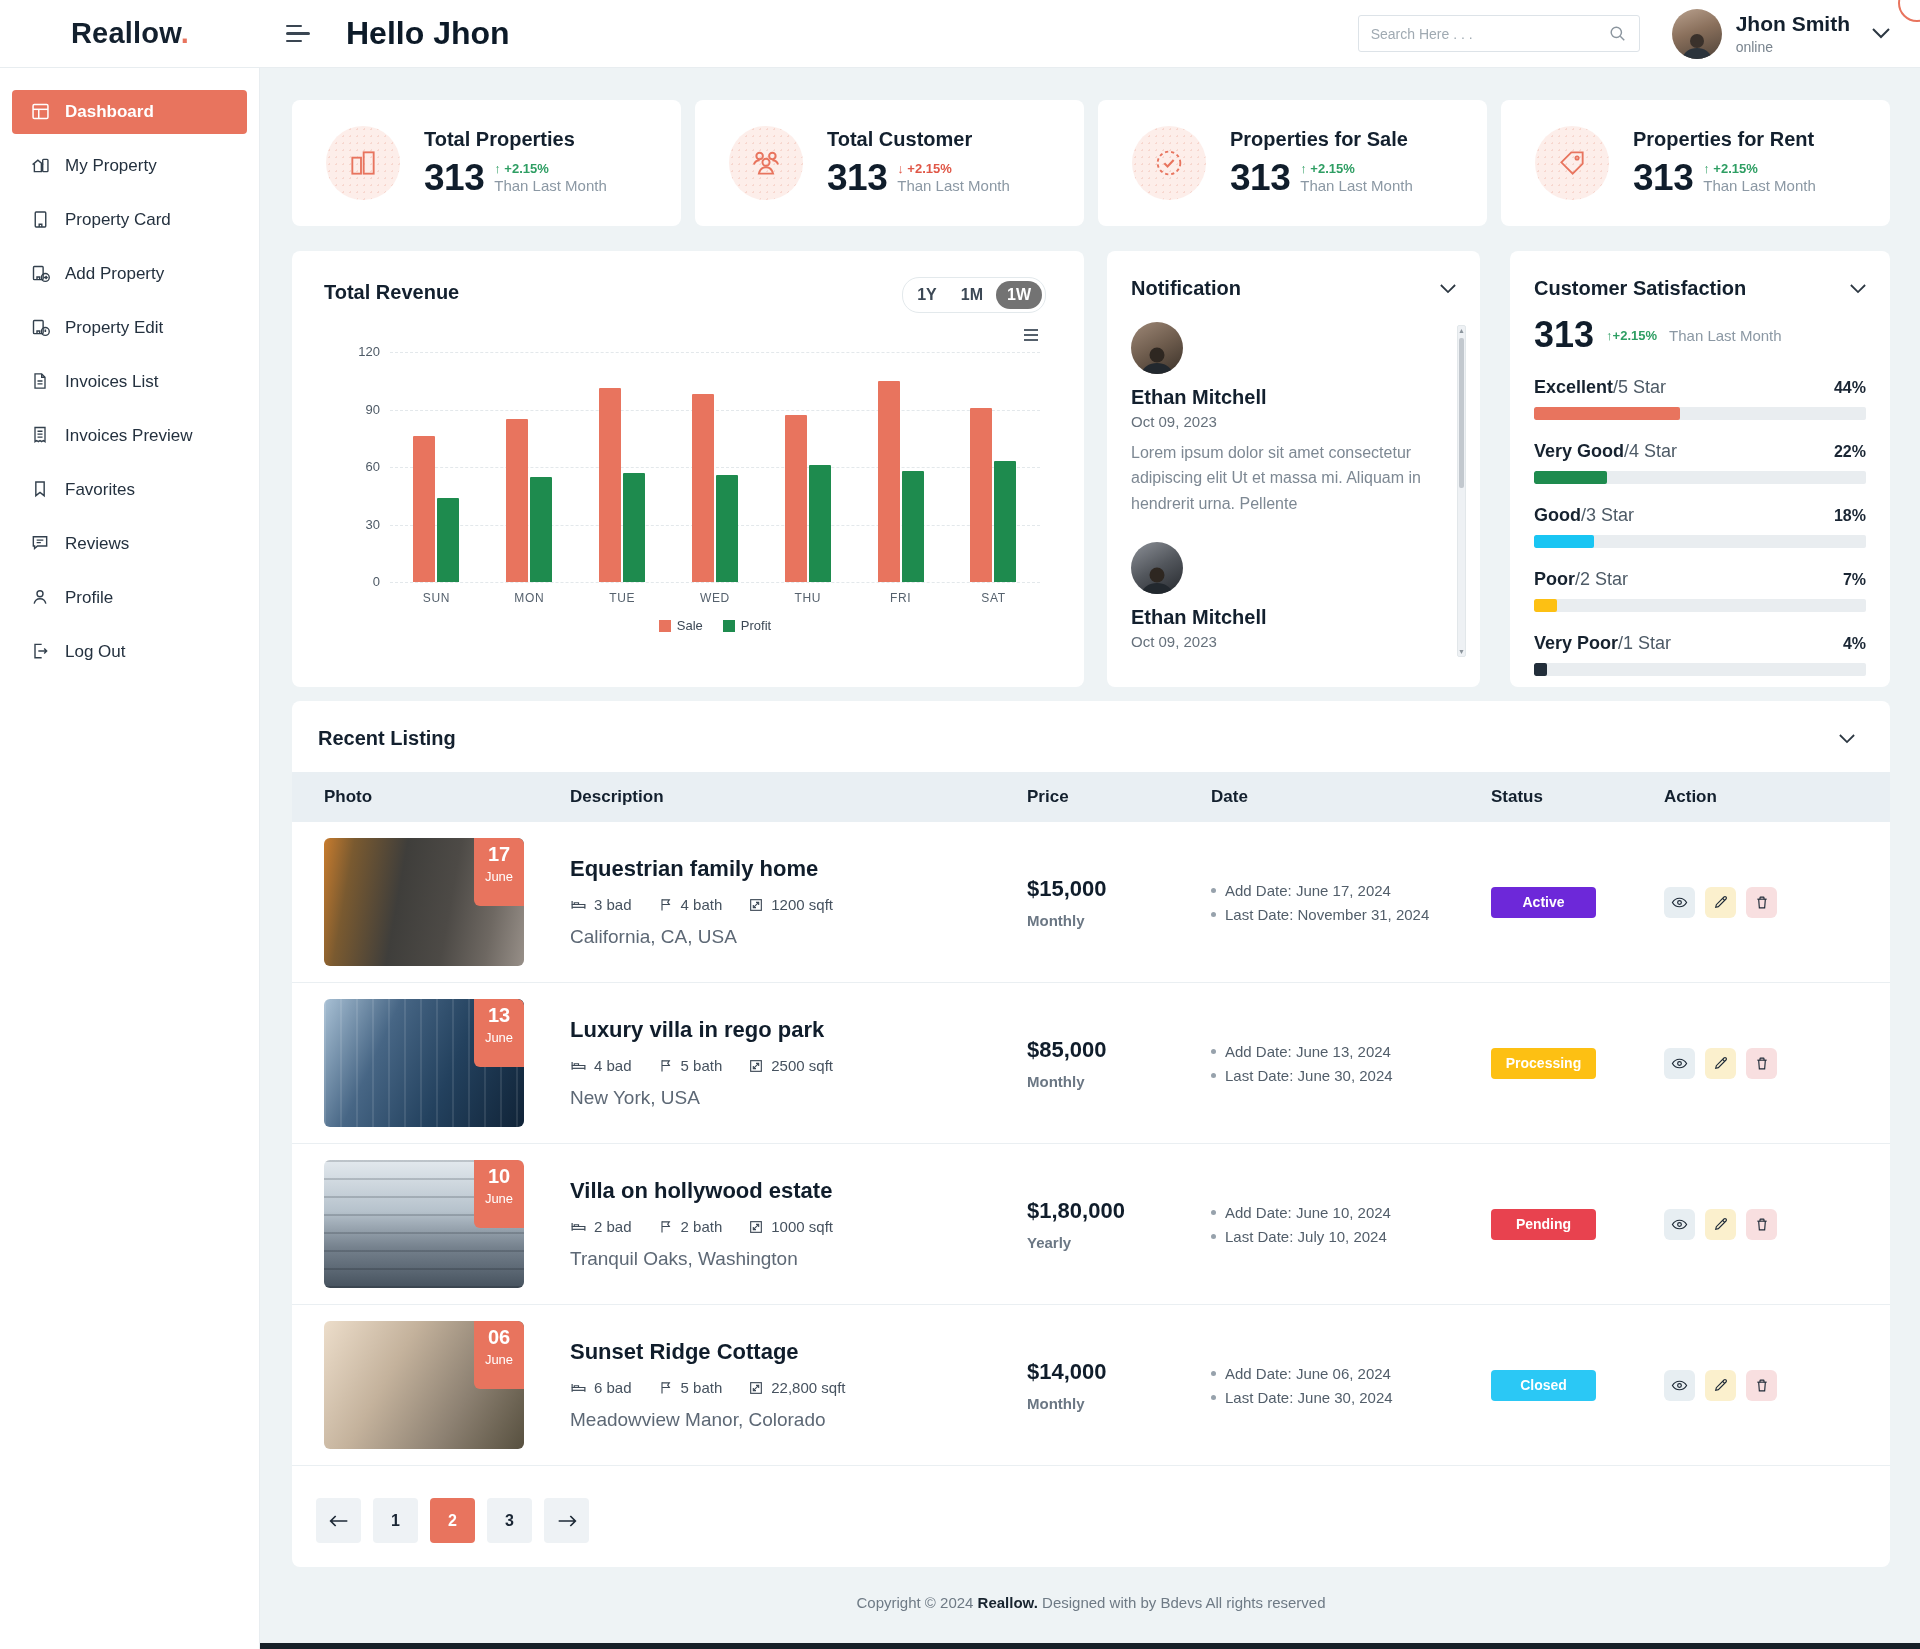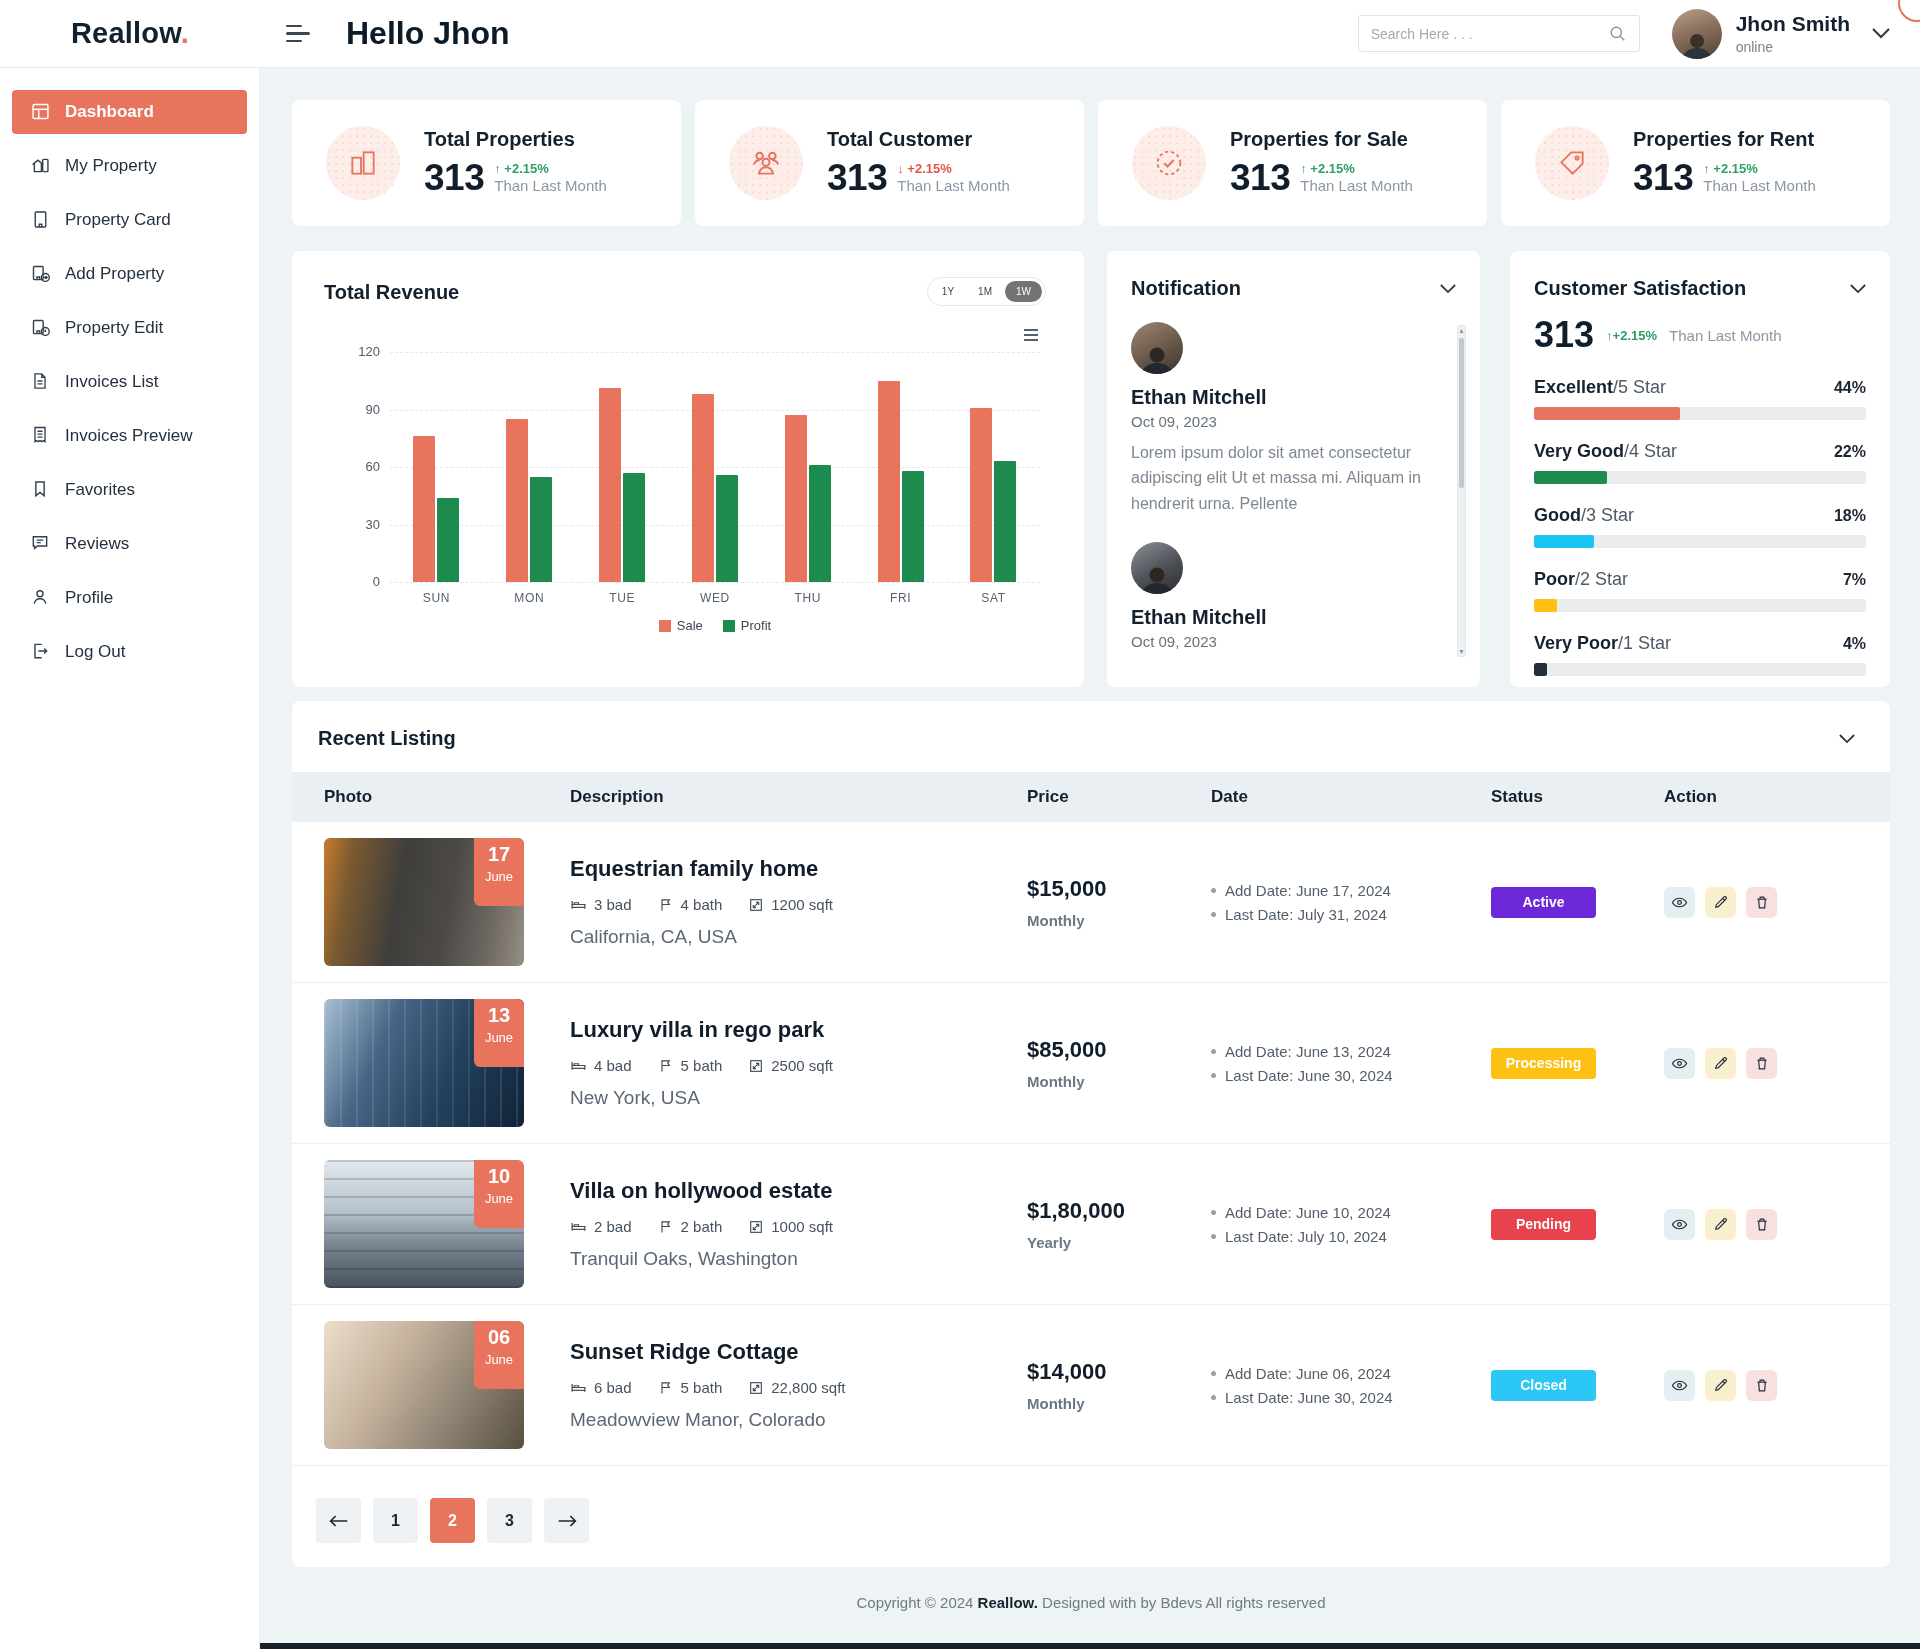--- a/index.html
+++ b/index.html
@@ -89,21 +89,21 @@
   .mid-row > .card:last-child { margin-left:7px; }
   .panel-title { font-size:20px; font-weight:700; color:#13202e; }
   .chev { color:#2c3742; cursor:pointer; }
 
   
   .chart-card { height:436px; padding:30px 32px; position:relative; }
   .range-pills {
     position:absolute; top:26px; right:38px; display:flex; gap:2px;
     border:1px solid #e3e9ec; border-radius:17px; padding:3px; background:#fff;
   }
-  .range-pill { font-size:10px; font-weight:400; color:#3c4855; padding:5px 11px; border-radius:14px; cursor:pointer; }
+  .range-pill { font-size:16px; font-weight:700; color:#3c4855; padding:5px 11px; border-radius:14px; cursor:pointer; }
   .range-pill.active { background:#737373; color:#fff; }
   .chart-menu { position:absolute; top:78px; right:46px; cursor:pointer; display:flex; flex-direction:column; gap:3px; }
   .chart-menu span { width:14px; height:2px; background:#55606b; }
   .chart-area { position:absolute; left:58px; right:44px; top:101px; }
   .plot { position:relative; margin-left:40px; height:230px; }
   .gridline { position:absolute; left:0; right:0; border-top:1px dashed #e3e8eb; }
   .ytick { position:absolute; left:-40px; width:30px; text-align:right; font-size:13px; color:#4e5a66; }
   .groups { position:absolute; left:0; right:0; bottom:0; top:0; display:flex; justify-content:space-around; align-items:flex-end; }
   .bargroup { display:flex; align-items:flex-end; gap:2px; }
   .bar { width:22px; border-radius:1px 1px 0 0; }
@@ -715,21 +715,21 @@
         <div class="l-price">$15,000</div>
         <div class="l-period">Monthly</div>
       </div>
       <div class="col-date l-dates">
         <div>
               <span class="bullet"></span>
               <span>Add Date: June 17, 2024</span>
             </div>
         <div>
               <span class="bullet"></span>
-              <span>Last Date: July 31, 2024</span>
+              <span>Last Date: November 31, 2024</span>
             </div>
       </div>
       <div class="col-status">
         <button class="status-btn" style="background: #6d28d9;">Active</button>
       </div>
       <div class="col-action">
         <div class="actions">
           <button class="action-btn action-view">
             <svg width="17" height="17" viewBox="0 0 24 24" fill="none" stroke="currentColor" stroke-width="1.7">
                   <path d="M2 12s3.5-6 10-6 10 6 10 6-3.5 6-10 6-10-6-10-6z"></path>

